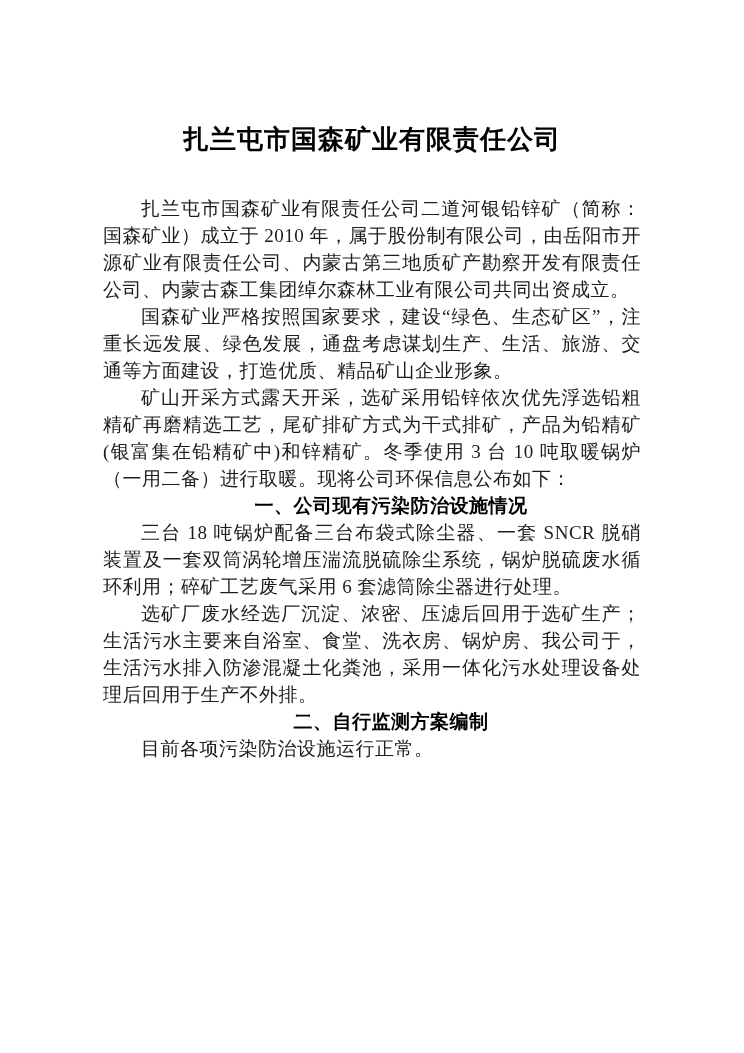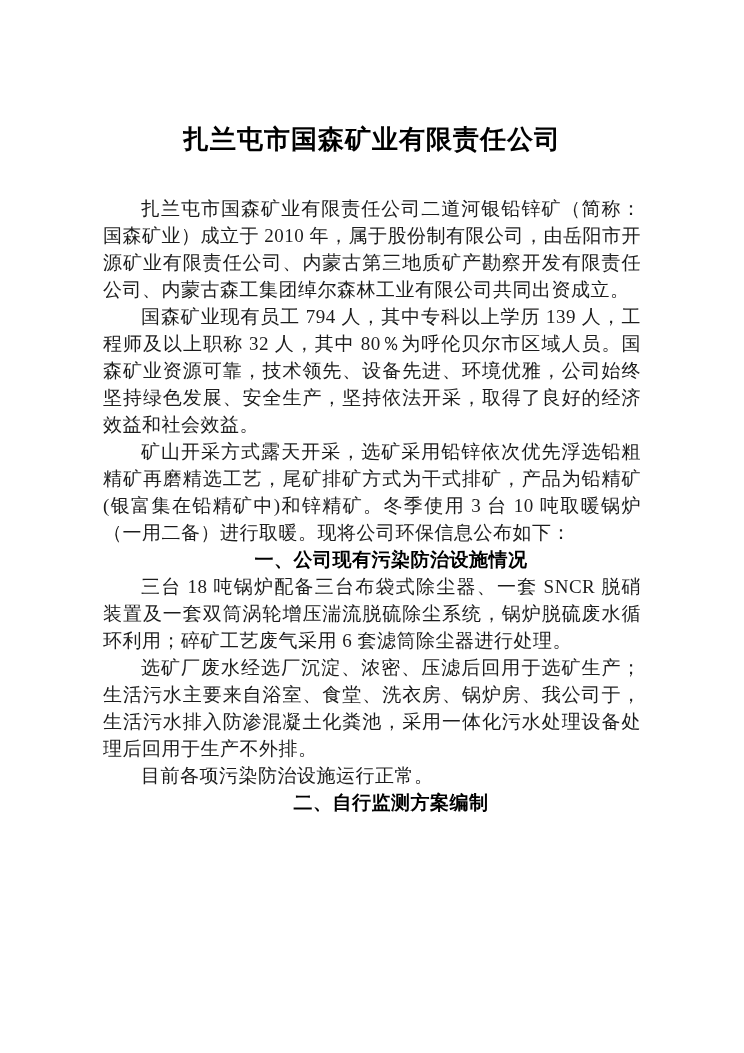--- a/index.html
+++ b/index.html
@@ -48,21 +48,21 @@
 </head>
 <body>
 
 <div class="page">
 
   <h1 class="doc-title">
     <span class="title-line">扎兰屯市国森矿业有限责任公司</span>
   </h1>
 
   <p class="para">扎兰屯市国森矿业有限责任公司二道河银铅锌矿（简称：国森矿业）成立于 2010 年，属于股份制有限公司，由岳阳市开源矿业有限责任公司、内蒙古第三地质矿产勘察开发有限责任公司、内蒙古森工集团绰尔森林工业有限公司共同出资成立。</p>
-  <p class="para">国森矿业现有员工 794 人，其中专科以上学历 139 人，工程师及以上职称 32 人，其中 80％为呼伦贝尔市区域人员。国森矿业资源可靠，技术领先、设备先进、环境优雅，公司始终坚持绿色发展、安全生产，坚持依法开采，取得了良好的经济效益和社会效益。</p>
+  <p class="para">国森矿业严格按照国家要求，建设“绿色、生态矿区”，注重长远发展、绿色发展，通盘考虑谋划生产、生活、旅游、交通等方面建设，打造优质、精品矿山企业形象。</p>
   <p class="para">矿山开采方式露天开采，选矿采用铅锌依次优先浮选铅粗精矿再磨精选工艺，尾矿排矿方式为干式排矿，产品为铅精矿(银富集在铅精矿中)和锌精矿。冬季使用 3 台 10 吨取暖锅炉（一用二备）进行取暖。现将公司环保信息公布如下：</p>
   <p class="para heading">一、公司现有污染防治设施情况</p>
   <p class="para">三台 18 吨锅炉配备三台布袋式除尘器、一套 SNCR 脱硝装置及一套双筒涡轮增压湍流脱硫除尘系统，锅炉脱硫废水循环利用；碎矿工艺废气采用 6 套滤筒除尘器进行处理。</p>
   <p class="para">选矿厂废水经选厂沉淀、浓密、压滤后回用于选矿生产；生活污水主要来自浴室、食堂、洗衣房、锅炉房、我公司于，生活污水排入防渗混凝土化粪池，采用一体化污水处理设备处理后回用于生产不外排。</p>
+  <p class="para heading">二、自行监测方案编制</p>
   <p class="para">目前各项污染防治设施运行正常。</p>
-  <p class="para heading">二、自行监测方案编制</p>
 
 </div>
 
 </body></html>

